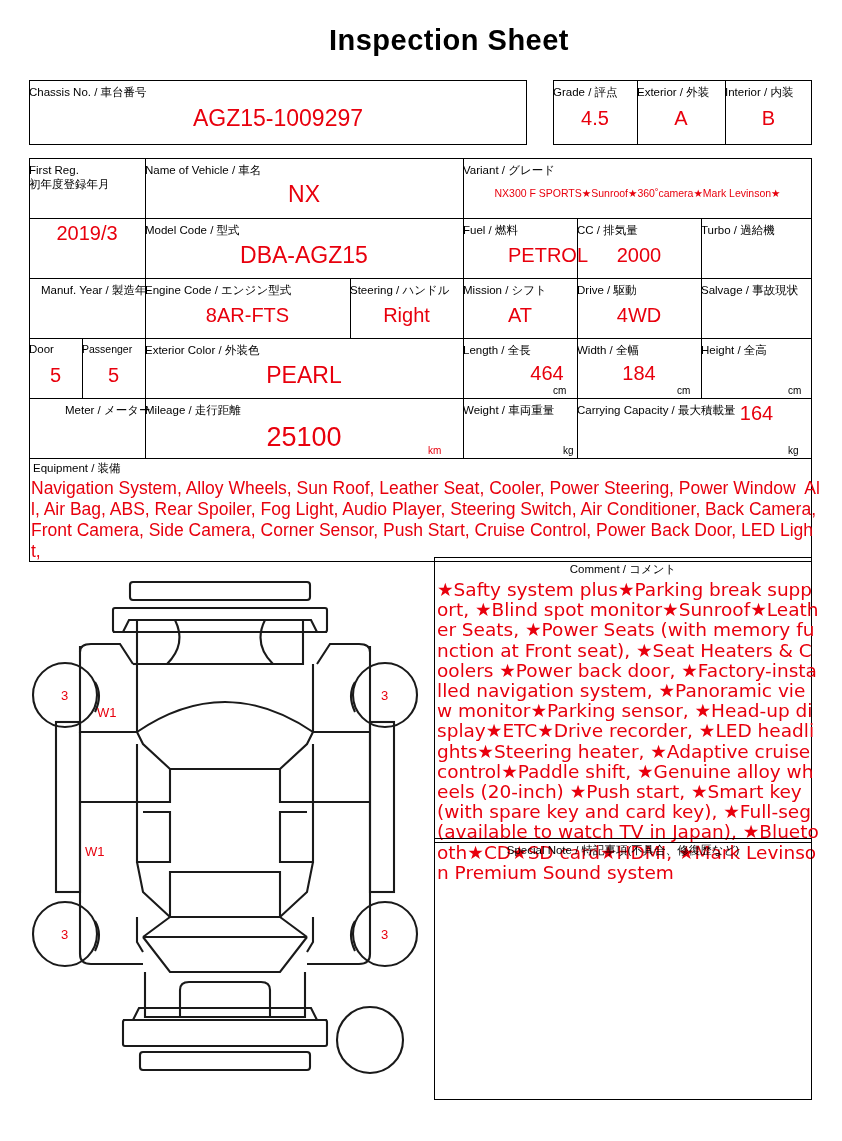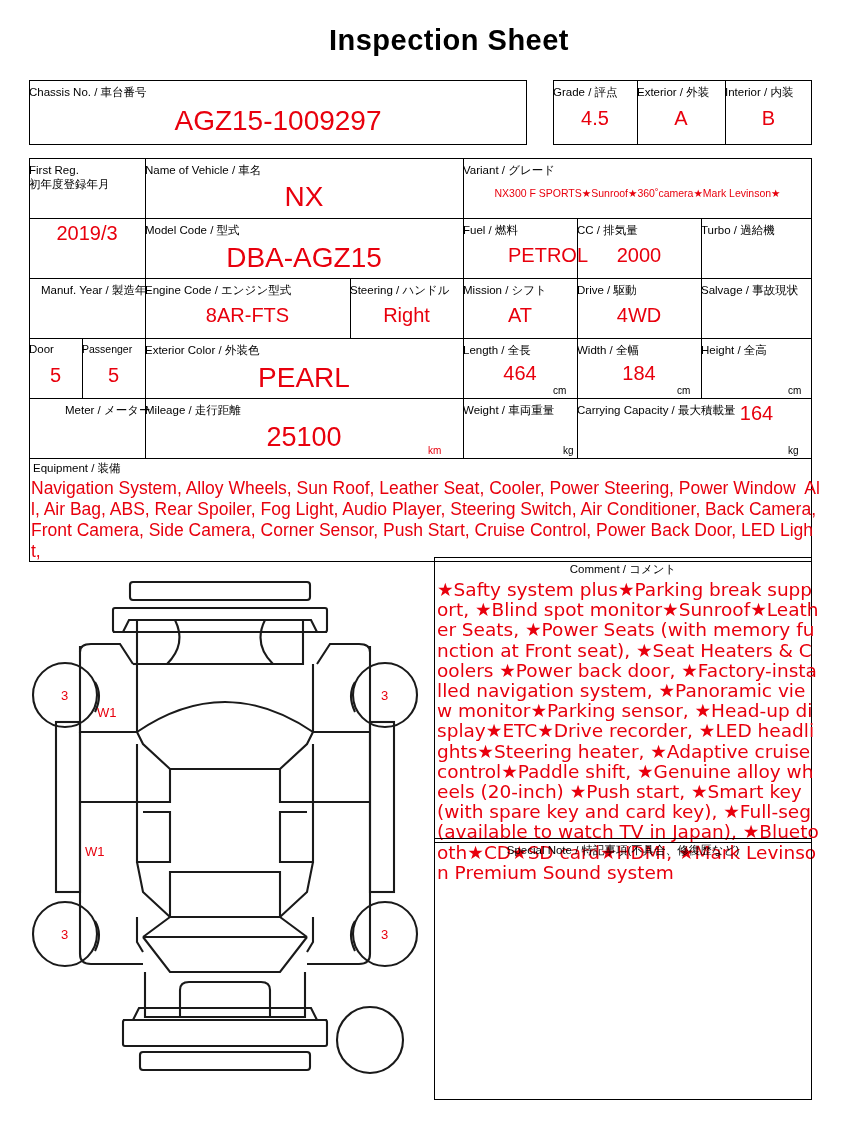--- a/index.html
+++ b/index.html
@@ -44,21 +44,21 @@
     font-family: "Liberation Sans", sans-serif;
   }
   .lbl.two { line-height: 14px; }
   .val {
     position: absolute;
     color: #e8000d;
     text-align: center;
     white-space: nowrap;
     font-family: "Liberation Sans", sans-serif;
   }
-  .val.big { font-size: 28px; }
+  .val.big { font-size: 23px; }
   .val.mid { font-size: 20px; }
   .unit {
     position: absolute;
     font-size: 10px; color: #000;
     font-family: "Liberation Sans", sans-serif;
   }
   .unit.red { color: #e8000d; }
 
   
   #equip-label {
@@ -209,21 +209,21 @@
   <div class="lbl" style="left:29px; top:343px; width:53px;">Door</div>
   <div class="val mid" style="left:29px; top:364px; width:53px;">5</div>
 
   <div class="lbl" style="left:82px; top:343px; width:63px; font-size:10.5px;">Passenger</div>
   <div class="val mid" style="left:82px; top:364px; width:63px;">5</div>
 
   <div class="lbl" style="left:145px; top:343px; width:318px;">Exterior Color / 外装色</div>
   <div class="val big" style="left:145px; top:362px; width:318px;">PEARL</div>
 
   <div class="lbl" style="left:463px; top:343px; width:114px;">Length / 全長</div>
-  <div class="val mid" style="left:463px; top:362px; width:114px;">464</div>
+  <div class="val mid" style="left:490px; top:362px; width:114px;">464</div>
   <div class="unit" style="left:553px; top:385px;">cm</div>
 
   <div class="lbl" style="left:577px; top:343px; width:124px;">Width / 全幅</div>
   <div class="val mid" style="left:577px; top:362px; width:124px;">184</div>
   <div class="unit" style="left:677px; top:385px;">cm</div>
 
   <div class="lbl" style="left:701px; top:343px; width:111px;">Height / 全高</div>
   <div class="val mid" style="left:701px; top:362px; width:111px;margin-top:40px;">164</div>
   <div class="unit" style="left:788px; top:385px;">cm</div>
 

